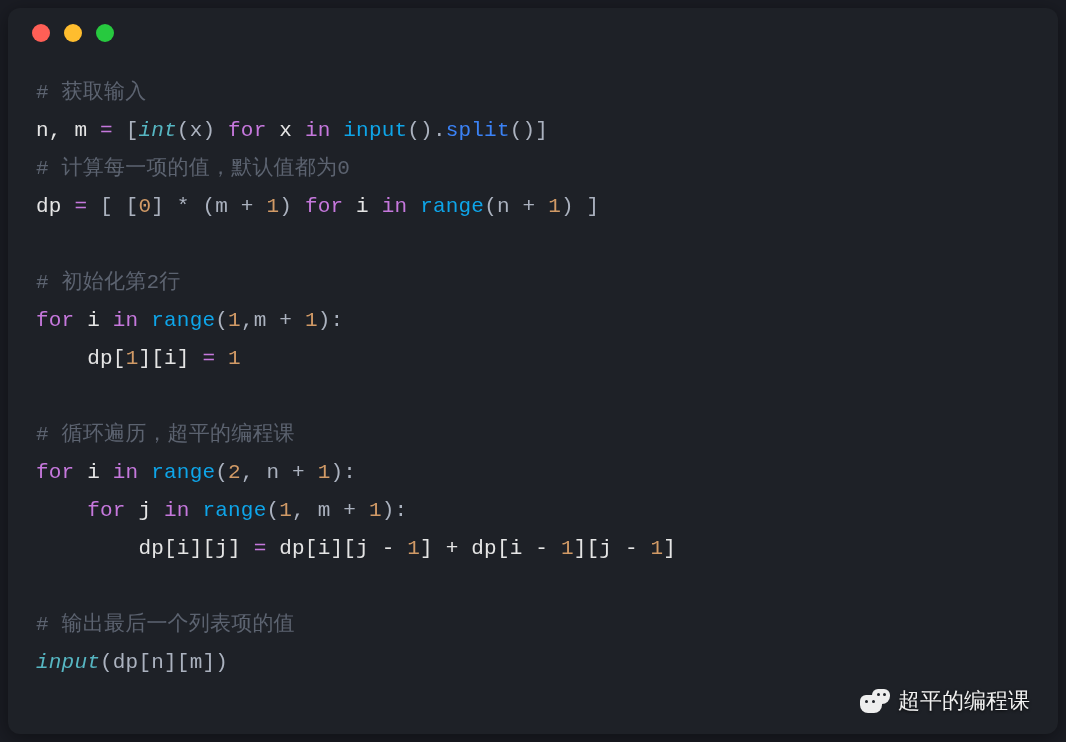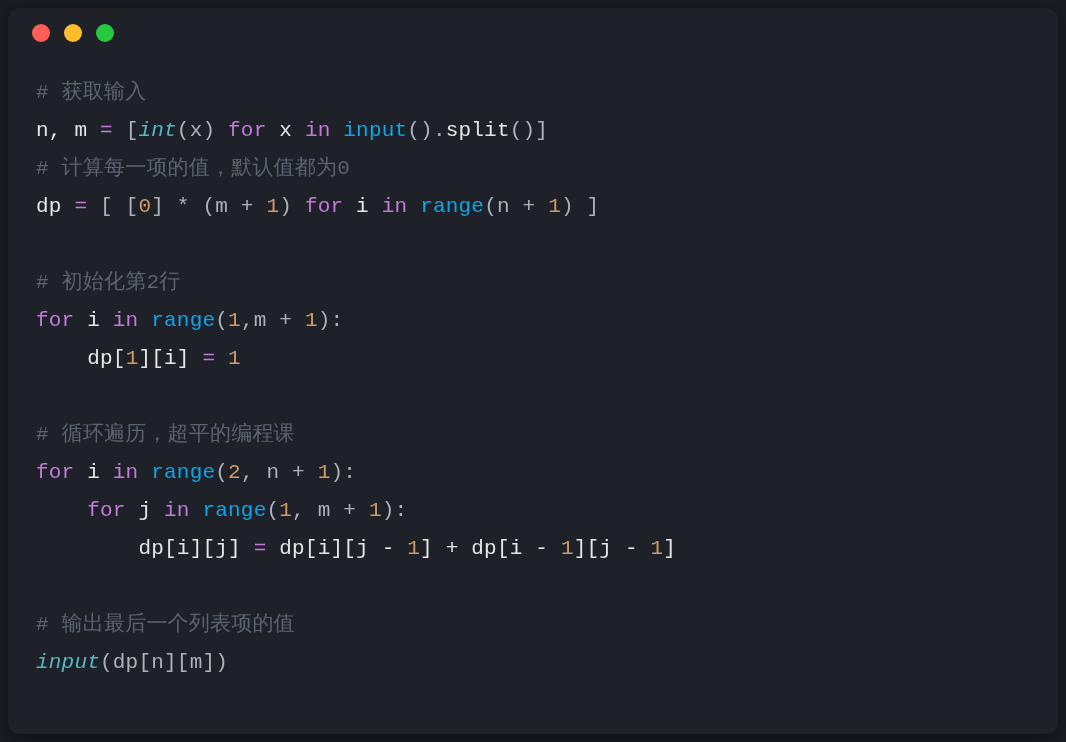--- a/index.html
+++ b/index.html
@@ -36,21 +36,21 @@
     color:#d7dae0;
     letter-spacing:.2px;
   }
   .comment{color:#5c6370;}
   .kw{color:#c678dd;}      
   .op{color:#c678dd;}      
   .var{color:#e5e5e5;}
   .num{color:#d19a66;}
   .fn{color:#56b6c2;font-style:italic;}      
   .fn2{color:#0ea5e9;}     
-  .meth{color:#e5e5e5;}    
+  .meth{color:#3b82f6;}    
   .paren{color:#abb2bf;}
 
   .watermark{
     position:absolute;
     right:28px;bottom:18px;
     display:flex;align-items:center;gap:8px;
     color:#f0f0f0;
     font-family:-apple-system,"PingFang SC","Microsoft YaHei",sans-serif;
     font-size:22px;
     text-shadow:0 1px 3px rgba(0,0,0,.8);
@@ -81,13 +81,24 @@
 <span>    </span><span class="var">dp[</span><span class="num">1</span><span class="var">][i] </span><span class="op">=</span><span> </span><span class="num">1</span>
 
 <span class="comment"># 循环遍历，超平的编程课</span>
 <span class="kw">for</span><span class="var"> i </span><span class="kw">in</span><span> </span><span class="fn2">range</span><span class="paren">(</span><span class="num">2</span><span class="paren">, n + </span><span class="num">1</span><span class="paren">):</span>
 <span>    </span><span class="kw">for</span><span class="var"> j </span><span class="kw">in</span><span> </span><span class="fn2">range</span><span class="paren">(</span><span class="num">1</span><span class="paren">, m + </span><span class="num">1</span><span class="paren">):</span>
 <span>        </span><span class="var">dp[i][j] </span><span class="op">=</span><span class="var"> dp[i][j - </span><span class="num">1</span><span class="var">] + dp[i - </span><span class="num">1</span><span class="var">][j - </span><span class="num">1</span><span class="var">]</span>
 
 <span class="comment"># 输出最后一个列表项的值</span>
 <span class="fn">input</span><span class="paren">(dp[n][m])</span></div>
 
+  <div class="watermark">
+    <div class="wm-icon">
+      <div class="b b2"></div>
+      <div class="b b1"></div>
+      <div class="d" style="left:5px;top:11px;"></div>
+      <div class="d" style="left:12px;top:11px;"></div>
+      <div class="d" style="left:17px;top:4px;"></div>
+      <div class="d" style="left:23px;top:4px;"></div>
+    </div>
+    <span>超平的编程课</span>
+  </div>
 </div>
 
 </body></html>

